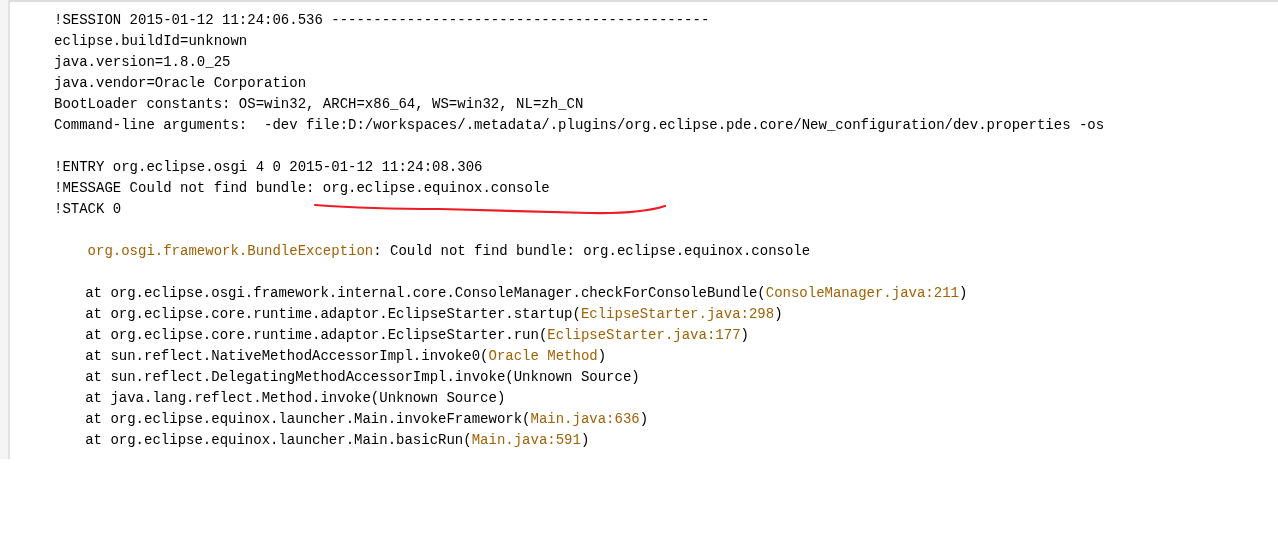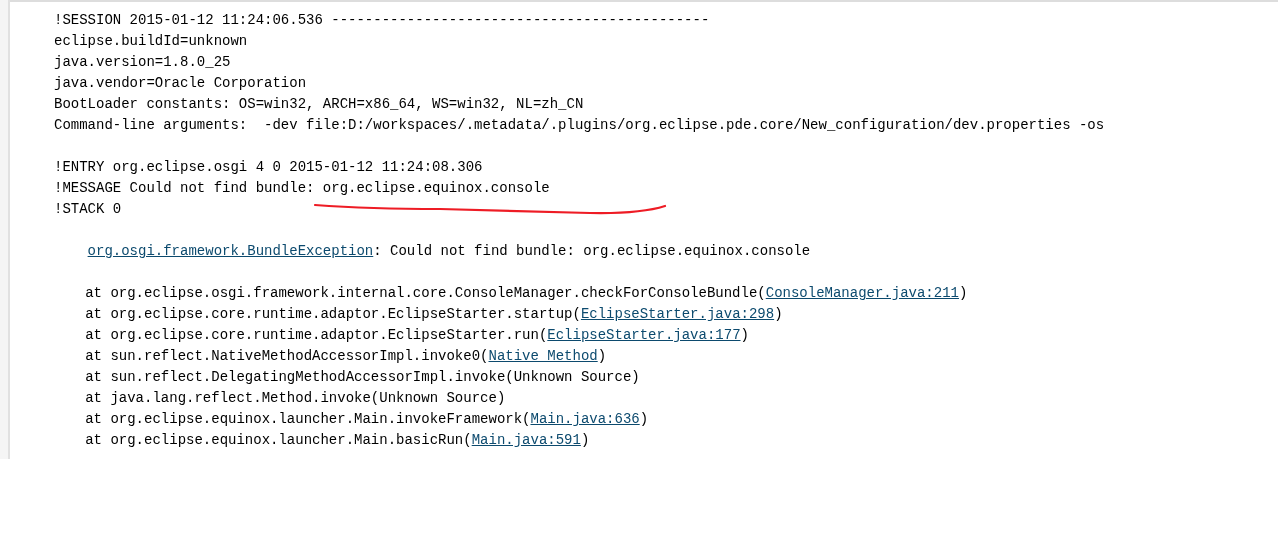--- a/index.html
+++ b/index.html
@@ -8,22 +8,21 @@
       font-size: 14px;
       background: #fff;
       color: #000;
       padding: 4px 8px 8px 18px;
       white-space: nowrap;
       line-height: 1.5;
       position: relative;
     }
     .text-line { display: block; white-space: pre; margin-left: 36px; }
     .link {
-      color: #0c4a6e;
-      text-decoration: underline;
+      color: #a16207;
       cursor: pointer;
     }
     .underline-svg {
       position: absolute;
       pointer-events: none;
     }
     .left-gutter {
       position: absolute;
       left: 0;
       top: 0;
@@ -64,21 +63,21 @@
   <span class="text-line">!STACK 0</span>
 
   <span class="text-line">
     <span class="link">org.osgi.framework.BundleException</span><span>: Could not find bundle: org.eclipse.equinox.console</span>
   </span>
 
   <div id="stack-container">
       <span class="stack-line"><span>        at org.eclipse.osgi.framework.internal.core.ConsoleManager.checkForConsoleBundle(</span><span class="link">ConsoleManager.java:211</span><span>)</span></span>
       <span class="stack-line"><span>        at org.eclipse.core.runtime.adaptor.EclipseStarter.startup(</span><span class="link">EclipseStarter.java:298</span><span>)</span></span>
       <span class="stack-line"><span>        at org.eclipse.core.runtime.adaptor.EclipseStarter.run(</span><span class="link">EclipseStarter.java:177</span><span>)</span></span>
-      <span class="stack-line"><span>        at sun.reflect.NativeMethodAccessorImpl.invoke0(</span><span class="link">Native Method</span><span>)</span></span>
+      <span class="stack-line"><span>        at sun.reflect.NativeMethodAccessorImpl.invoke0(</span><span class="link">Oracle Method</span><span>)</span></span>
       <span class="stack-line"><span>        at sun.reflect.DelegatingMethodAccessorImpl.invoke(Unknown Source)</span></span>
       <span class="stack-line"><span>        at java.lang.reflect.Method.invoke(Unknown Source)</span></span>
       <span class="stack-line"><span>        at org.eclipse.equinox.launcher.Main.invokeFramework(</span><span class="link">Main.java:636</span><span>)</span></span>
       <span class="stack-line"><span>        at org.eclipse.equinox.launcher.Main.basicRun(</span><span class="link">Main.java:591</span><span>)</span></span>
     </div>
 </div>
 
 <svg class="underline-svg" style="left:310px; top:200px; width:370px; height:22px;">
   <path d="M 5 5 Q 60 9 130 9 Q 210 11 280 13 Q 330 14 355 6" stroke="#ee1c25" stroke-width="2.2" fill="none" stroke-linecap="round"></path>
 </svg>

